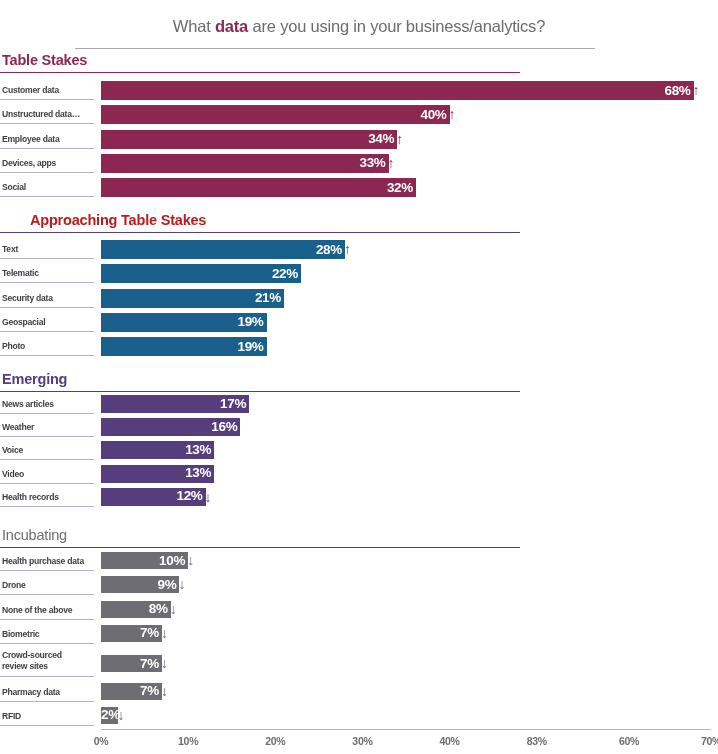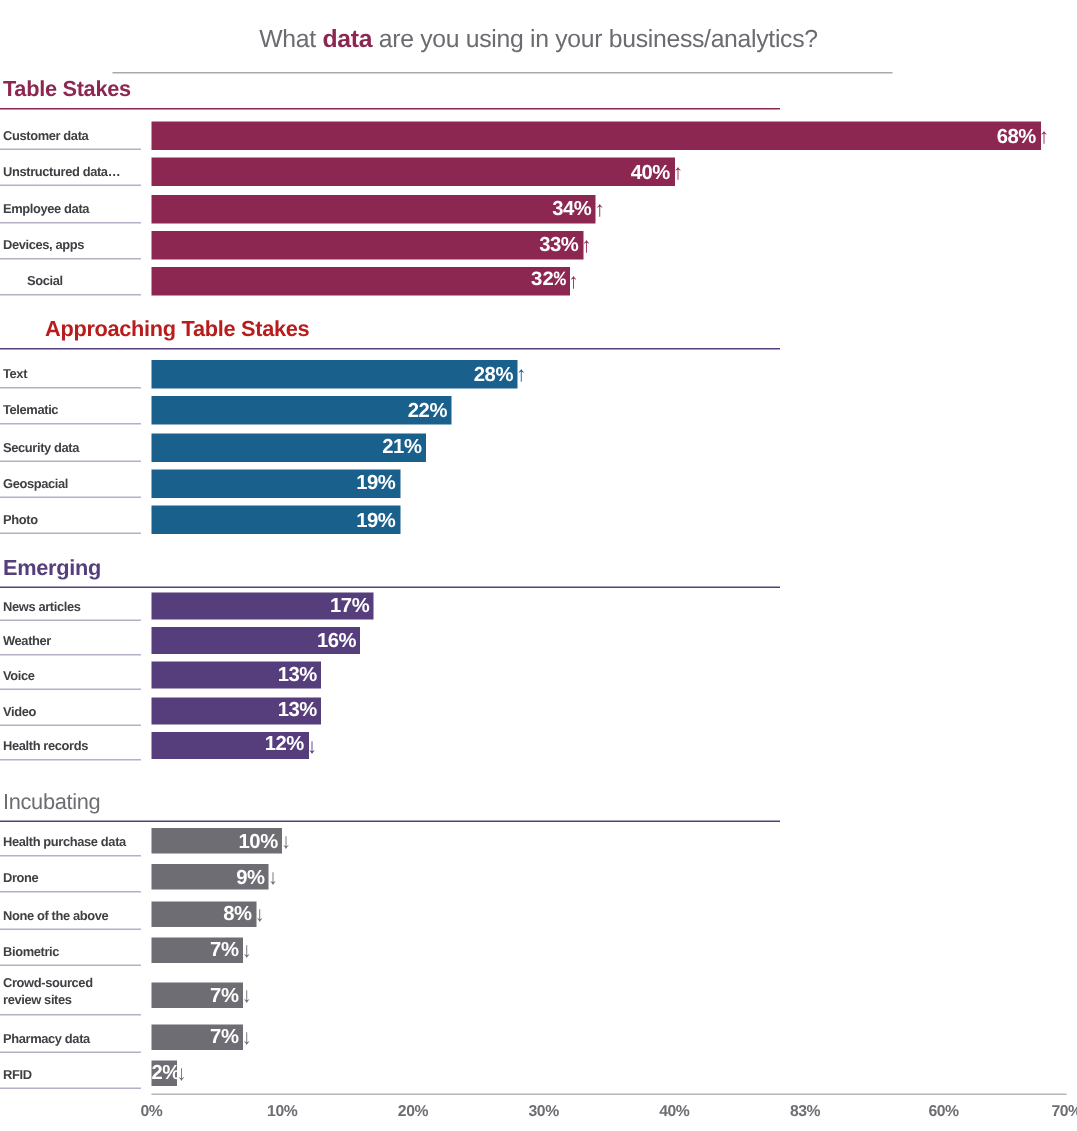--- a/index.html
+++ b/index.html
@@ -176,23 +176,23 @@
       <div class="bar bar-stakes" style="width: 296.286px; height: 19px; line-height: 19px; top: -1px;"><span class="val">34%</span></div>
       <span style="position: absolute; left: 396.286px; top: -1px; height: 19px; line-height: 19px; font-size: 14px; font-weight: bold; color: rgb(140, 39, 81);"> ↑</span>
     </div>
     <div class="row" style="top: 154.9px;">
       <div class="row-label" style="top: 3px;">Devices, apps</div>
       <div class="row-rule" style="top: 17px;"></div>
       <div class="bar bar-stakes" style="width: 287.571px; height: 19px; line-height: 19px; top: -1px;"><span class="val">33%</span></div>
       <span style="position: absolute; left: 387.571px; top: -1px; height: 19px; line-height: 19px; font-size: 14px; font-weight: bold; color: rgb(140, 39, 81);">↑</span>
     </div>
     <div class="row" style="top: 179.2px;">
-      <div class="row-label" style="top: 3px; margin-left: 16px;">Social</div>
-      <div class="row-rule" style="top: 17px;"></div>
-      <div class="bar bar-stakes" style="width: 279px; height: 19px; line-height: 19px; top: -1px; font-family: Liberation Mono, monospace;"><span class="val">32%</span></div>
+      <div class="row-label" style="top: 3px;">Social</div>
+      <div class="row-rule" style="top: 17px;"></div>
+      <div class="bar bar-stakes" style="width: 315px; height: 19px; line-height: 19px; top: -1px;"><span class="val">32%</span></div>
       <span style="position: absolute; left: 378.857px; top: -1px; height: 19px; line-height: 19px; font-size: 14px; font-weight: bold; color: rgb(140, 39, 81);"> ↑</span>
     </div>
     <div class="section sec-approach" style="top: 212px;">
       <div class="section-header">Approaching Table Stakes</div>
       <div class="section-rule" style="top: 20px;"></div>
     </div>
     <div class="row" style="top: 241px;">
       <div class="row-label" style="top: 3px;">Text</div>
       <div class="row-rule" style="top: 17px;"></div>
       <div class="bar bar-approach" style="width: 244px; height: 19px; line-height: 19px; top: -1px;"><span class="val">28%</span></div>

